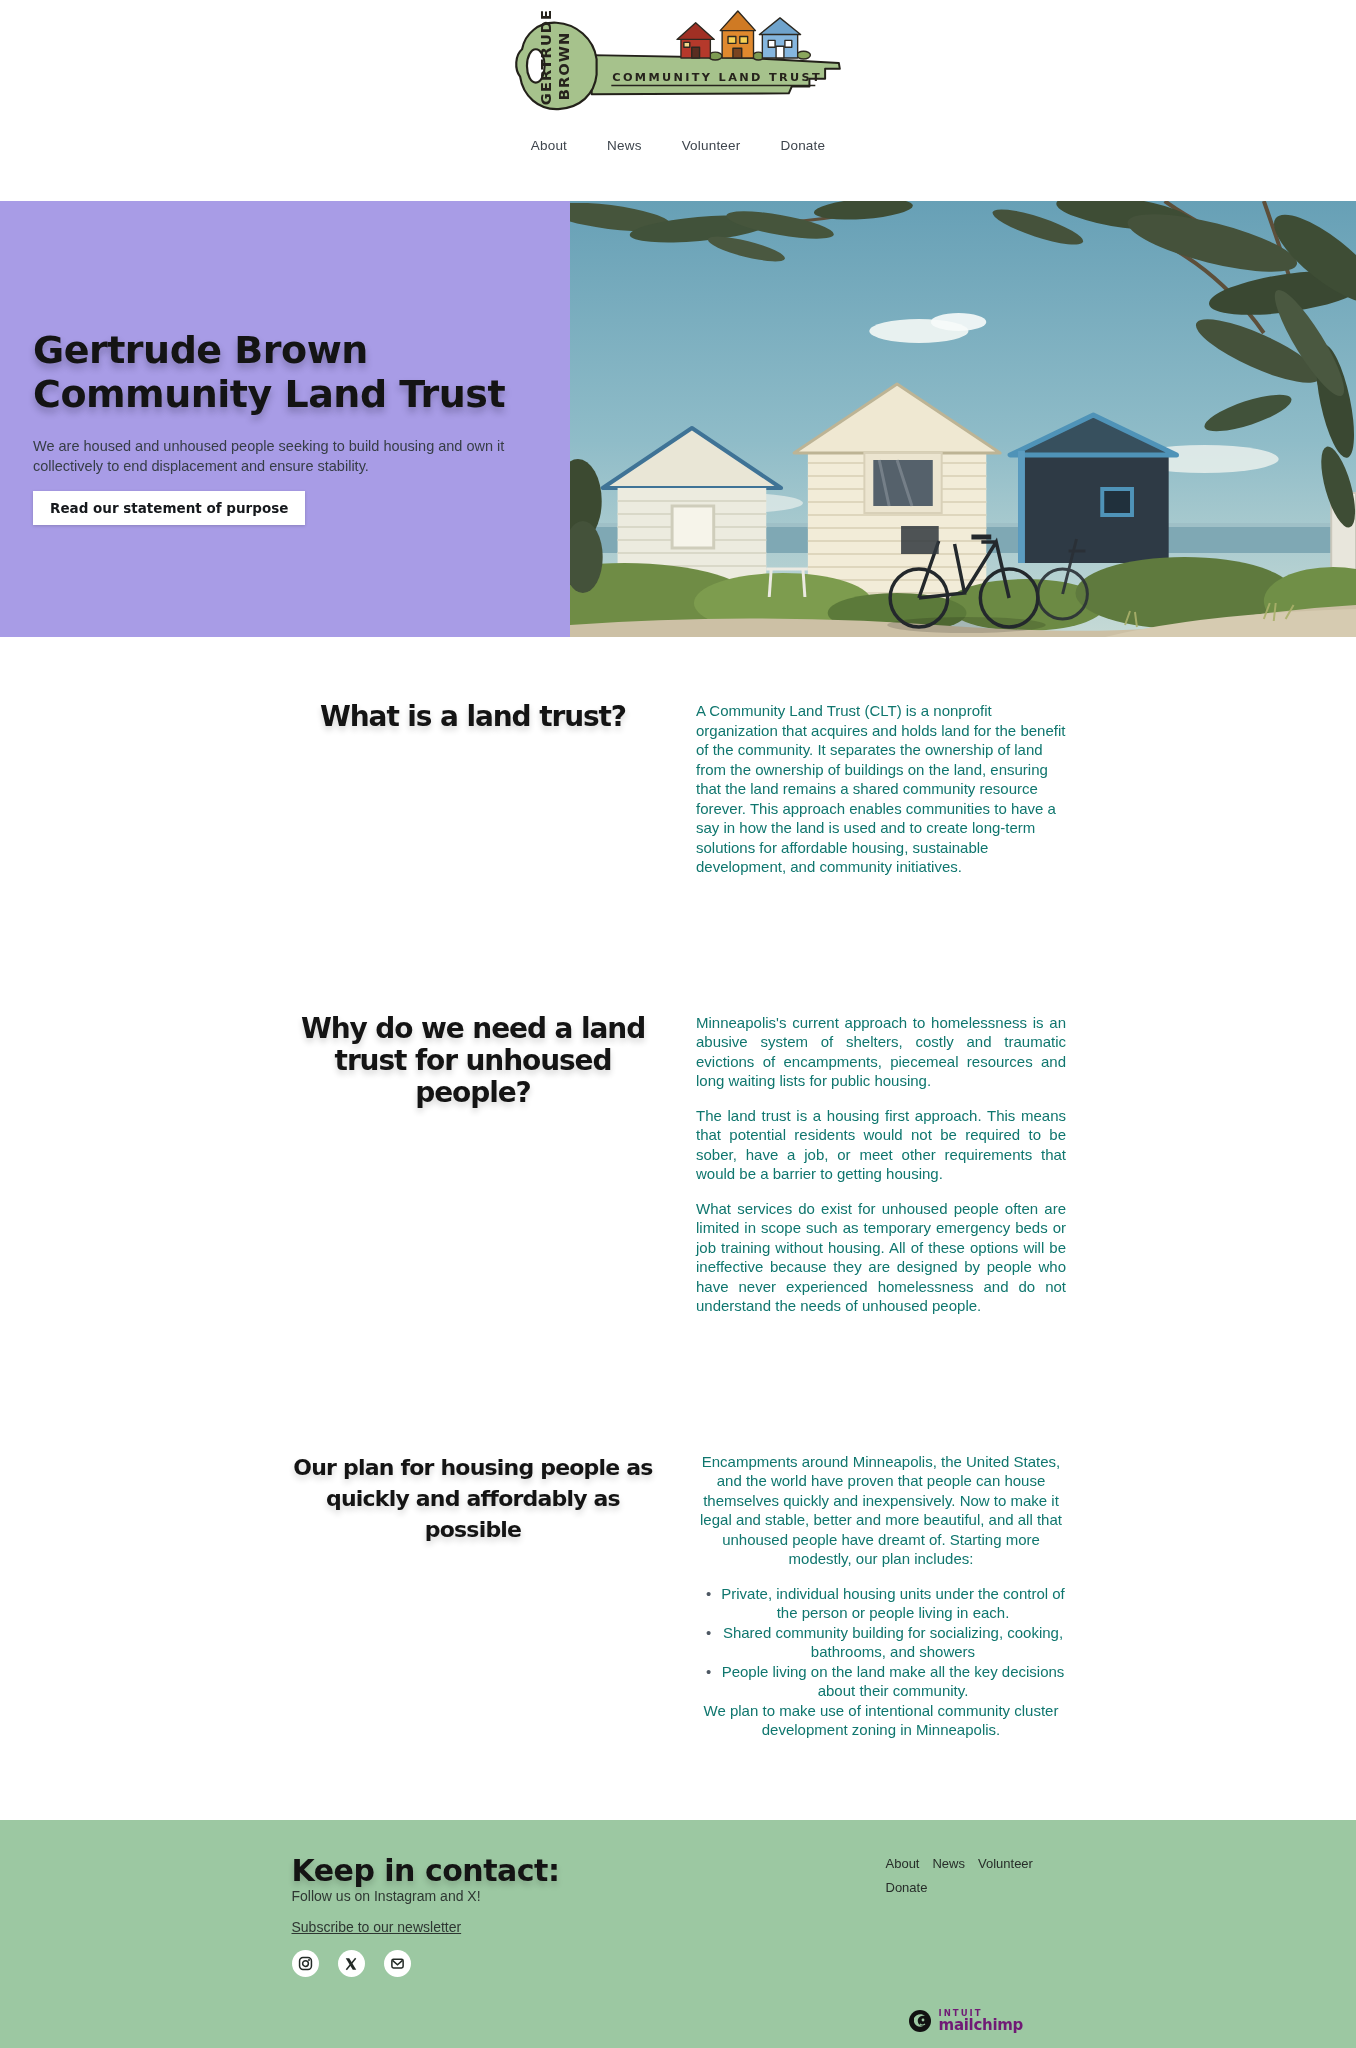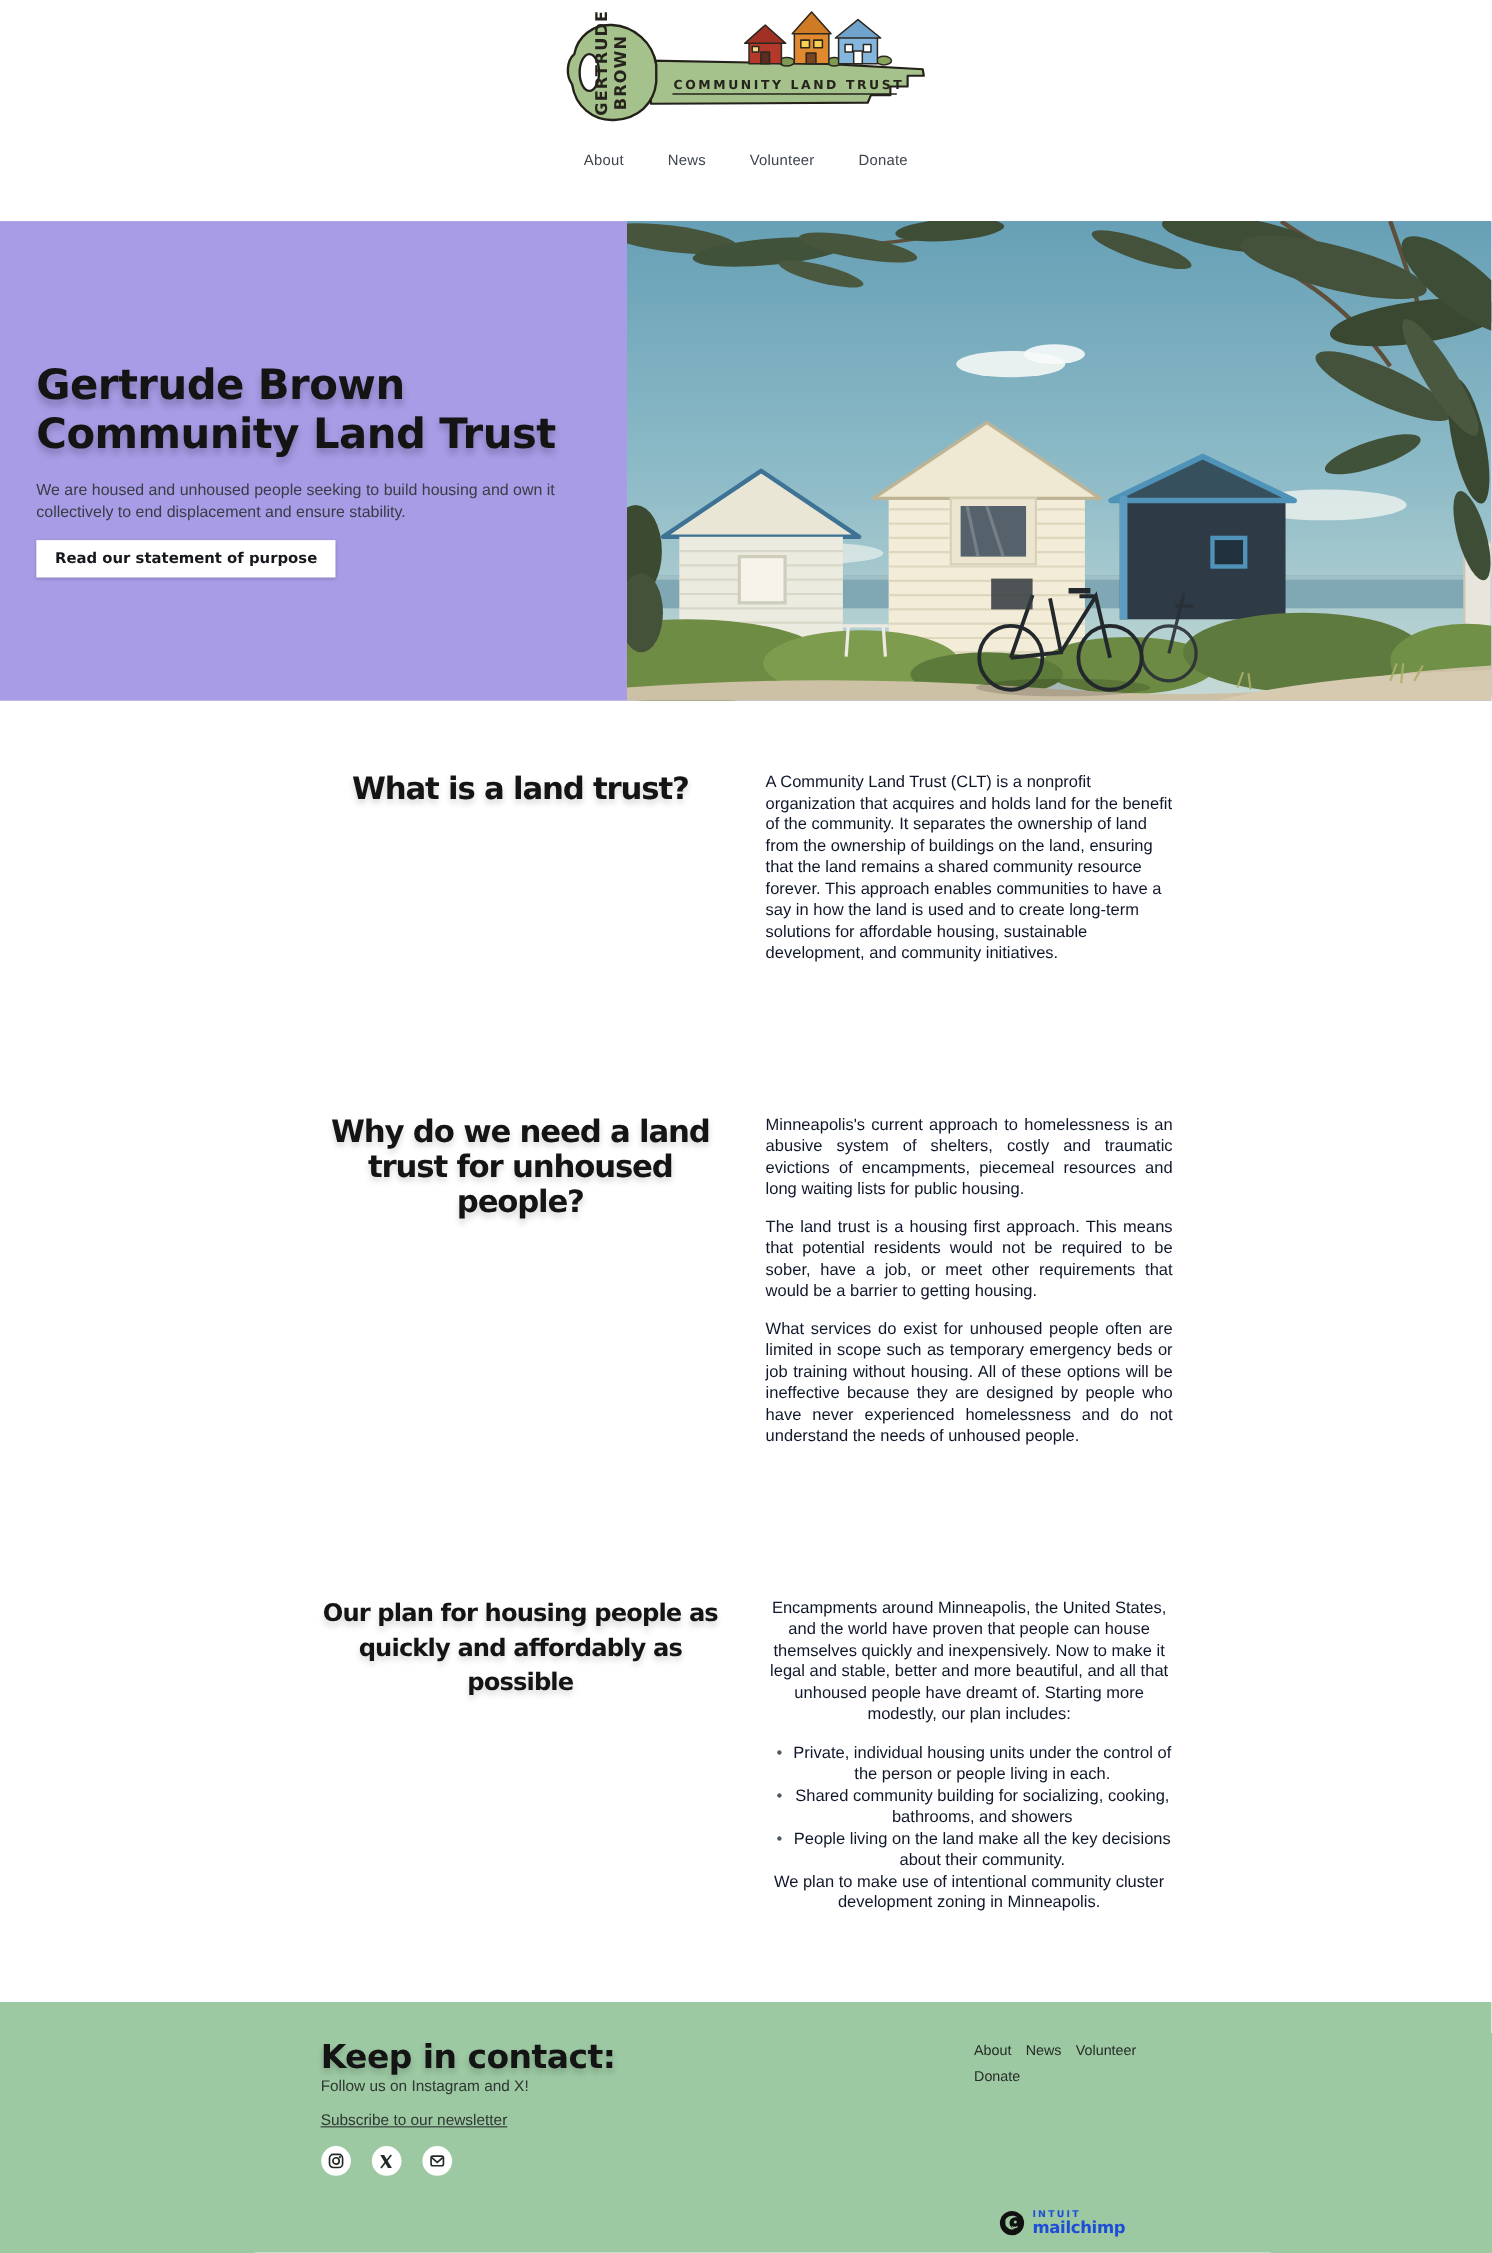--- a/index.html
+++ b/index.html
@@ -26,21 +26,21 @@
     padding:9px 17px; box-shadow:0 1px 3px rgba(0,0,0,.18); }
   .hero-right { flex:1; overflow:hidden; }
   .hero-right svg { width:100%; height:100%; display:block; }
 
   
   main { height:1183px; padding-top:64px; overflow:hidden; }
   .row { width:770px; margin:0 auto; display:grid; grid-template-columns:360px 370px; column-gap:43px; }
   .row + .row { margin-top:136px; }
   .row h2 { font-size:28px; line-height:1.15; letter-spacing:-1.1px; text-align:center; text-shadow:0 4px 6px rgba(0,0,0,.16); }
   .row.small-h h2 { font-size:22px; line-height:1.42; letter-spacing:-.8px; }
-  .body-col { font-size:15px; line-height:1.3; color:#0f172a; }
+  .body-col { font-size:15px; line-height:1.3; color:#0f766e; }
   .body-col p + p { margin-top:15px; }
   .align-left p { text-align:left; }
   .align-justify p { text-align:justify; }
   .align-center p { text-align:center; }
   .body-col ul { margin-top:15px; list-style:none; }
   .body-col li { position:relative; text-align:center; padding-left:24px; line-height:1.3; }
   .body-col li::before { content:"\2022"; position:absolute; left:10px; top:0; color:#4d5863; }
 
   
   footer { height:228px; background:#9cc8a2; position:relative; }
@@ -48,21 +48,21 @@
   .footer-heading { font-size:30px; letter-spacing:-.5px; text-shadow:0 4px 6px rgba(0,0,0,.18); }
   .footer-follow { font-size:14px; color:#2e3732; }
   .footer-sub { display:inline-block; margin-top:15px; font-size:14px; color:#2e3732; text-decoration:underline; cursor:pointer; }
   .social-row { margin-top:14px; display:flex; gap:19px; }
   .social-circle { width:27px; height:27px; border-radius:50%; background:#fff; display:flex; align-items:center; justify-content:center; cursor:pointer; }
   .social-circle svg { display:block; }
   .footer-nav { position:absolute; left:594px; top:36px; font-size:13px; color:#272d29; }
   .footer-nav .fn-row { display:flex; gap:13px; margin-bottom:9px; }
   .footer-nav a { color:#272d29; text-decoration:none; cursor:pointer; }
   .mailchimp { position:absolute; right:333px; bottom:14px; display:flex; align-items:center; gap:6px; cursor:pointer; }
-  .mc-text { line-height:1; color:#1d4ed8; font-family:"DejaVu Sans", sans-serif; }
+  .mc-text { line-height:1; color:#701a75; font-family:"DejaVu Sans", sans-serif; }
   .mc-top { font-size:8.5px; font-weight:700; letter-spacing:2px; }
   .mc-bottom { font-size:15px; font-weight:800; letter-spacing:-.3px; margin-top:1px; }
 </style>
 </head>
 <body>
 
 <header>
   <svg class="logo-svg" viewBox="0 0 360 104" aria-label="logo">
 
     <path d="M92,46 L255,49 L344,54 L345,60 L330,60 L330,70 L314,70 L314,78 L296,78 L293,85 L92,86 Z" fill="#a6c28c" stroke="#23211a" stroke-width="2" stroke-linejoin="round"></path>

